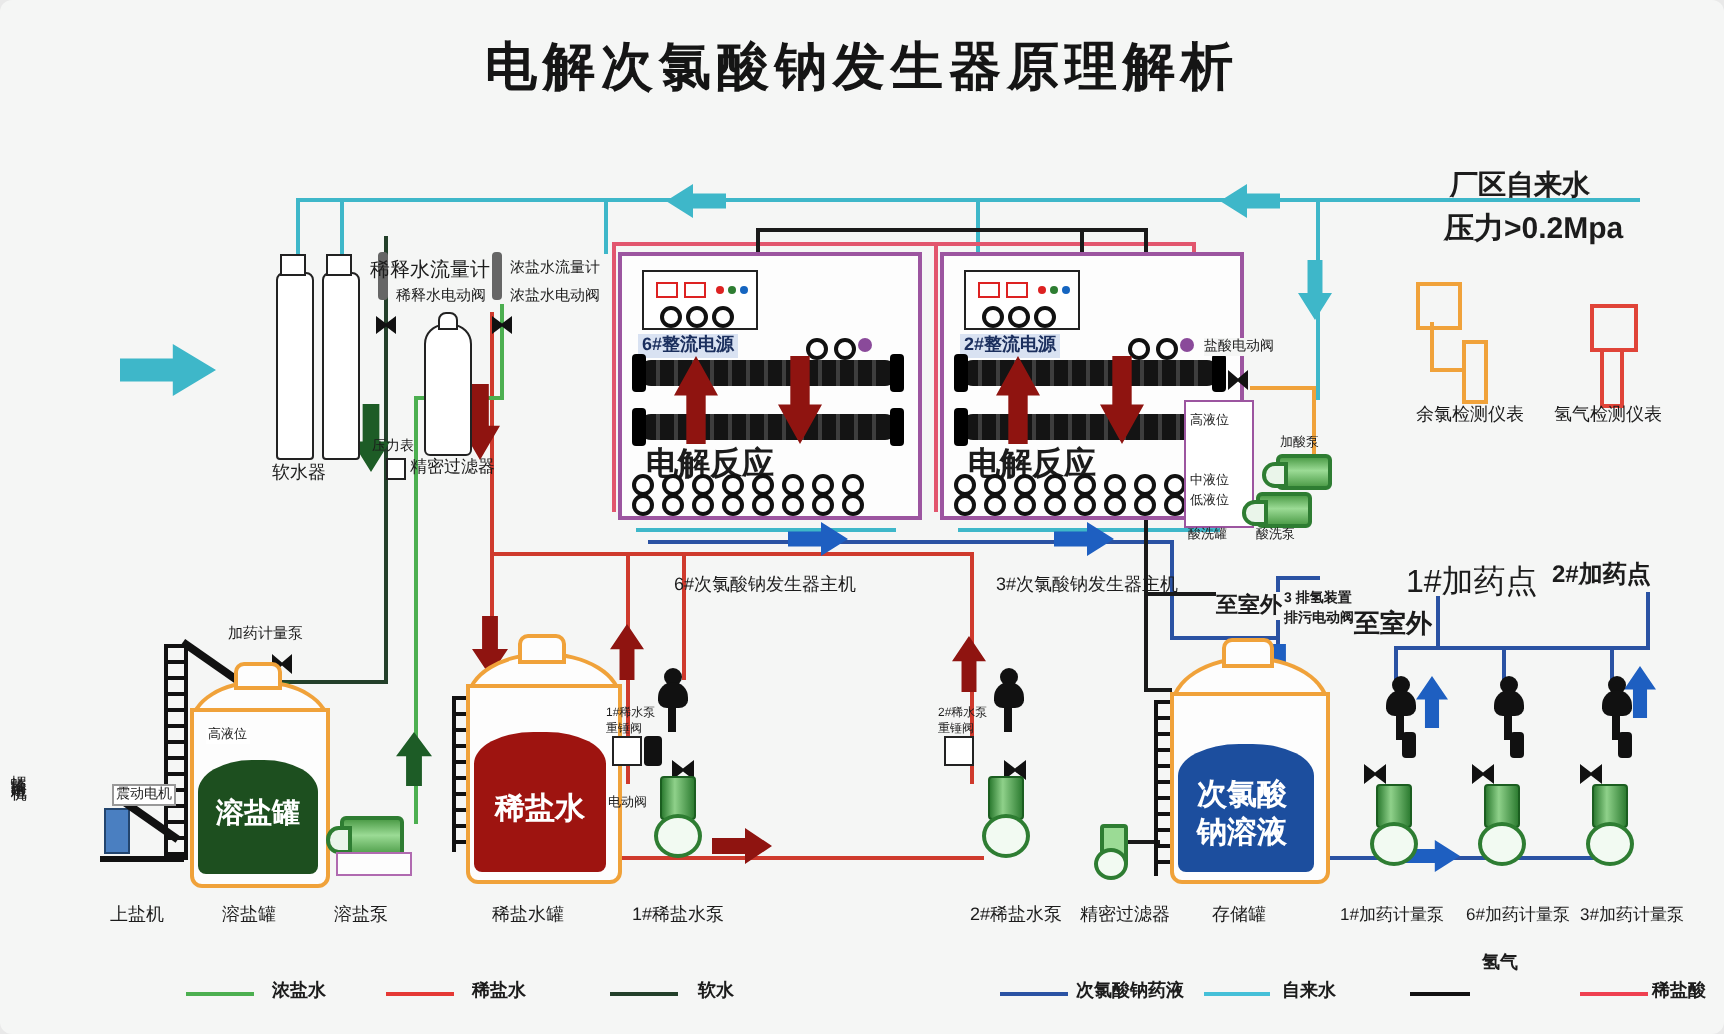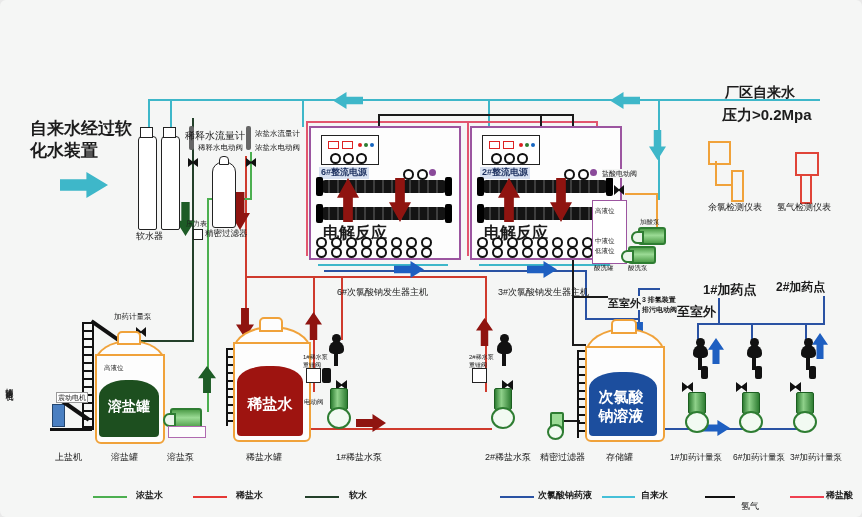--- a/index.html
+++ b/index.html
@@ -51,20 +51,21 @@
     background:repeating-linear-gradient(180deg,#111 0 2px,transparent 2px 8px);}
   .wbox{position:absolute;background:#fff;border:1.5px solid #222;}
   .title{position:absolute;left:0;right:0;top:16px;text-align:center;font-size:26px;font-weight:700;
     letter-spacing:3px;color:#151515;}
 </style>
 </head>
 <body>
 
 <div id="stage">
 
+  <div class="title">电解次氯酸钠发生器原理解析</div>
 
   <div class="pipe c-teal" style="left:148px;top:99px;width:672px;height:2px"></div>
   <div class="pipe c-teal" style="left:148px;top:100px;width:2px;height:40px"></div>
   <div class="pipe c-teal" style="left:170px;top:100px;width:2px;height:40px"></div>
   <div class="pipe c-teal" style="left:302px;top:100px;width:2px;height:27px"></div>
   <div class="pipe c-teal" style="left:488px;top:100px;width:2px;height:27px"></div>
   <div class="pipe c-teal" style="left:658px;top:100px;width:2px;height:100px"></div>
 
   <div class="pipe c-red" style="left:245px;top:156px;width:2px;height:182px"></div>
   <div class="pipe c-red" style="left:313px;top:276px;width:2px;height:116px"></div>
@@ -132,22 +133,20 @@
   <div class="arr a-u c-dred" style="left:476px;top:318px;width:17px;height:28px"></div>
   <div class="arr a-d" style="left:630px;top:322px;width:18px;height:30px;background:#1e5fc1"></div>
   <div class="arr a-r c-dred" style="left:356px;top:414px;width:30px;height:18px"></div>
   <div class="arr a-u" style="left:708px;top:338px;width:16px;height:26px;background:#1e5fc1"></div>
   <div class="arr a-u" style="left:812px;top:333px;width:16px;height:26px;background:#1e5fc1"></div>
   <div class="arr a-r" style="left:702px;top:420px;width:28px;height:16px;background:#1e5fc1"></div>
 
   <div class="lbl" style="left:725px;top:83px;font-size:14px;font-weight:600">厂区自来水</div>
   <div class="lbl" style="left:722px;top:105px;font-size:15px;font-weight:700">压力&gt;0.2Mpa</div>
 
-  <div class="lbl" style="left:30px;top:118px;font-size:17px;font-weight:700">自来水经过软
-化水装置</div>
 
   <div class="cyl" style="left:138px;top:136px;width:17px;height:92px;border-radius:4px 4px 2px 2px"></div>
   <div class="cyl" style="left:161px;top:136px;width:17px;height:92px;border-radius:4px 4px 2px 2px"></div>
   <div class="cyl" style="left:140px;top:127px;width:11px;height:9px"></div>
   <div class="cyl" style="left:163px;top:127px;width:11px;height:9px"></div>
   <div class="lbl" style="left:136px;top:231px;font-size:9px">软水器</div>
 
   <div class="abs" style="left:189px;top:126px;width:5px;height:24px;background:#666;border-radius:2px"></div>
   <div class="abs" style="left:246px;top:126px;width:5px;height:24px;background:#666;border-radius:2px"></div>
   <div class="lbl" style="left:185px;top:129px;font-size:10px">稀释水流量计</div>
@@ -266,21 +265,21 @@
   <div class="abs" style="left:731px;top:170px;width:9px;height:28px;border:2px solid #f0a23a"></div>
   <div class="lbl" style="left:708px;top:202px;font-size:9px">余氯检测仪表</div>
   <div class="abs" style="left:795px;top:152px;width:20px;height:20px;border:2px solid #e04438"></div>
   <div class="abs" style="left:800px;top:174px;width:8px;height:26px;border:2px solid #e04438"></div>
   <div class="lbl" style="left:777px;top:202px;font-size:9px">氢气检测仪表</div>
 
   <div class="lbl" style="left:608px;top:296px;font-size:11px;font-weight:700;background:#f5f6f5">至室外</div>
   <div class="lbl" style="left:642px;top:295px;font-size:7px;font-weight:600;background:#f5f6f5">3 排氢装置</div>
   <div class="lbl" style="left:642px;top:305px;font-size:7px;font-weight:600">排污电动阀</div>
   <div class="lbl" style="left:677px;top:304px;font-size:13px;font-weight:700">至室外</div>
-  <div class="lbl" style="left:703px;top:282px;font-size:13px;font-weight:700">1#加药点</div>
+  <div class="lbl" style="left:703px;top:282px;font-size:16px;font-weight:400">1#加药点</div>
   <div class="lbl" style="left:776px;top:280px;font-size:12px;font-weight:700">2#加药点</div>
 
   <div class="lbl" style="left:3px;top:381px;font-size:8px;writing-mode:vertical-rl;letter-spacing:1px">螺旋输送电机</div>
   <div class="abs" style="left:52px;top:404px;width:11px;height:21px;background:#4a7fc1;border:1px solid #23456e"></div>
   <div class="ladder" style="left:82px;top:322px;width:8px;height:108px"></div>
   <div class="abs" style="left:88px;top:330px;width:38px;height:4px;background:#111;transform:rotate(35deg)"></div>
   <div class="abs" style="left:58px;top:408px;width:34px;height:4px;background:#111;transform:rotate(35deg)"></div>
   <div class="abs" style="left:50px;top:428px;width:42px;height:3px;background:#111"></div>
   <div class="lbl" style="left:56px;top:392px;font-size:7px;background:#fff;border:1px solid #999;padding:0 1px">震动电机</div>
   <div class="lbl" style="left:114px;top:312px;font-size:7.5px">加药计量泵</div>
@@ -316,21 +315,21 @@
   <div class="lbl" style="left:303px;top:354px;font-size:6px">1#稀水泵
 重锤阀</div>
   <div class="wbox" style="left:306px;top:368px;width:13px;height:13px"></div>
   <div class="abs" style="left:322px;top:368px;width:9px;height:15px;background:#111;border-radius:2px"></div>
   <div class="bowtie" style="left:336px;top:380px;width:11px;height:10px"></div>
   <div class="lbl" style="left:304px;top:398px;font-size:6.5px">电动阀</div>
   <div class="vpump" style="left:326px;top:388px;width:26px">
     <div class="vp-top"></div>
       <div class="vp-vol"></div>
   </div>
-  <div class="lbl" style="left:336px;top:452px;font-size:9px">1#稀盐水泵</div>
+  <div class="lbl" style="left:316px;top:452px;font-size:9px">1#稀盐水泵</div>
 
   <div class="lampv" style="left:493px;top:334px">
     <div class="lv-cap"></div>
       <div class="lv-body"></div>
       <div class="lv-stem"></div>
   </div>
   <div class="lbl" style="left:469px;top:354px;font-size:6px">2#稀水泵
 重锤阀</div>
   <div class="wbox" style="left:472px;top:368px;width:13px;height:13px"></div>
   <div class="bowtie" style="left:502px;top:380px;width:11px;height:10px"></div>
@@ -396,17 +395,17 @@
   <div class="lbl" style="left:136px;top:490px;font-size:9px;font-weight:600">浓盐水</div>
   <div class="pipe" style="left: 193px; top: 496px; width: 34px; height: 2px; background: rgb(229, 57, 53);"></div>
   <div class="lbl" style="left:236px;top:490px;font-size:9px;font-weight:600">稀盐水</div>
   <div class="pipe" style="left: 305px; top: 496px; width: 34px; height: 2px; background: rgb(35, 64, 42);"></div>
   <div class="lbl" style="left:349px;top:490px;font-size:9px;font-weight:600">软水</div>
   <div class="pipe" style="left: 500px; top: 496px; width: 34px; height: 2px; background: rgb(42, 82, 163);"></div>
   <div class="lbl" style="left:538px;top:490px;font-size:9px;font-weight:600">次氯酸钠药液</div>
   <div class="pipe" style="left: 602px; top: 496px; width: 33px; height: 2px; background: rgb(69, 192, 216);"></div>
   <div class="lbl" style="left:641px;top:490px;font-size:9px;font-weight:600">自来水</div>
   <div class="pipe" style="left: 705px; top: 496px; width: 30px; height: 2px; background: rgb(17, 17, 17);"></div>
-  <div class="lbl" style="left:741px;top:501px;font-size:9px;font-weight:400">氢气</div>
+  <div class="lbl" style="left:741px;top:476px;font-size:9px;font-weight:700">氢气</div>
   <div class="pipe" style="left: 790px; top: 496px; width: 34px; height: 2px; background: rgb(239, 64, 80);"></div>
   <div class="lbl" style="left:826px;top:490px;font-size:9px;font-weight:600">稀盐酸</div>
 
 </div>
 
 </body></html>

